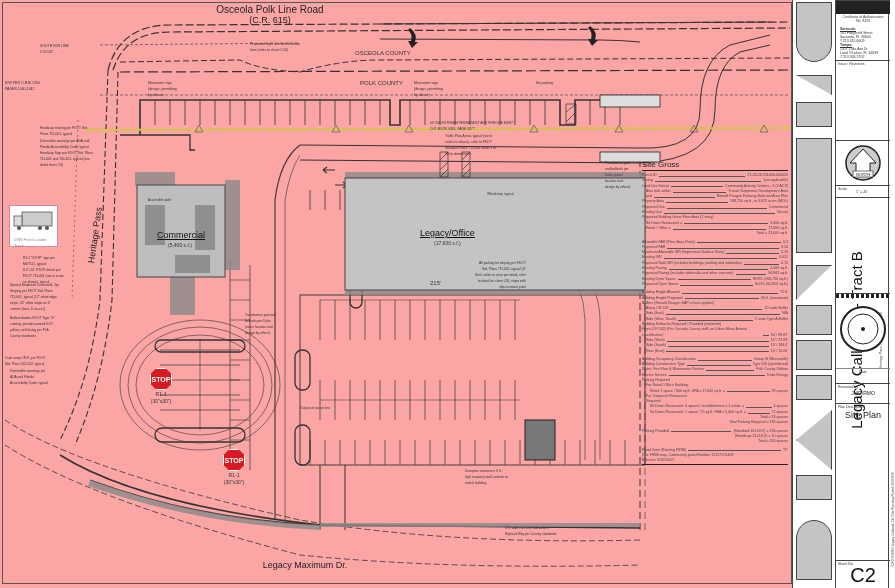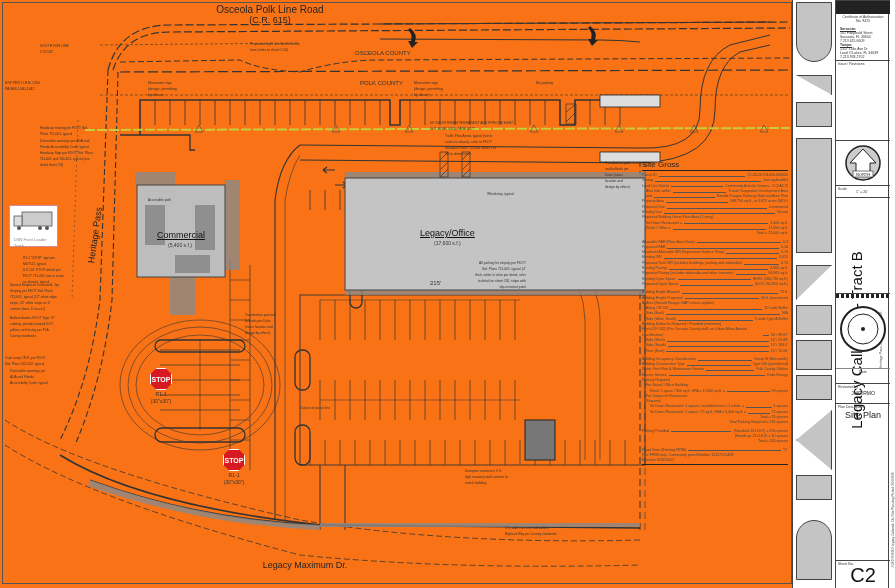--- a/index.html
+++ b/index.html
@@ -1,18 +1,18 @@
 <!DOCTYPE html>
 <html><head>
 <meta charset="utf-8">
 <style>
   * { box-sizing: border-box; margin: 0; padding: 0; }
   html, body { width: 895px; height: 588px; overflow: hidden; background: #ffffff; }
   body { position: relative; font-family: "Liberation Sans", sans-serif; color: #222; }
-  .sheet { position: absolute; left: 0; top: 0; width: 895px; height: 588px; background: #f97316; }
+  .sheet { position: absolute; left: 0; top: 0; width: 895px; height: 588px; background: #fca5a5; }
   .frame { position: absolute; left: 2px; top: 2px; width: 790px; height: 582px; border: 1px solid #555; }
   svg.plan { position: absolute; left: 0; top: 0; }
   .lbl { position: absolute; font-size: 5px; line-height: 6px; color: #333; white-space: pre-line; }
   .road-title { position: absolute; font-size: 10px; color: #222; text-align: center; }
   .bld-title { position: absolute; font-size: 9px; text-decoration: underline; color: #111; }
   .bld-sub { position: absolute; font-size: 5px; color: #333; }
   
   .site-data { position: absolute; left: 642px; top: 160px; width: 146px; }
   .site-data h3 { font-size: 8px; font-weight: normal; border-bottom: 1.5px solid #222; padding-bottom: 1px; margin-bottom: 2px; }
   .sd-row { display: flex; justify-content: space-between; align-items: flex-end; font-size: 3.6px; line-height: 5.3px; color: #444; }

